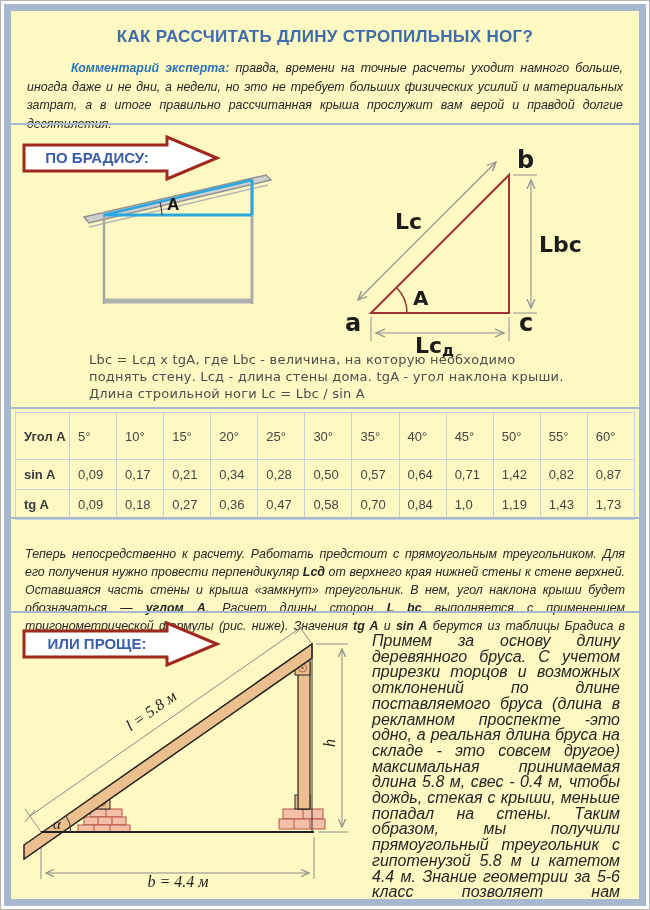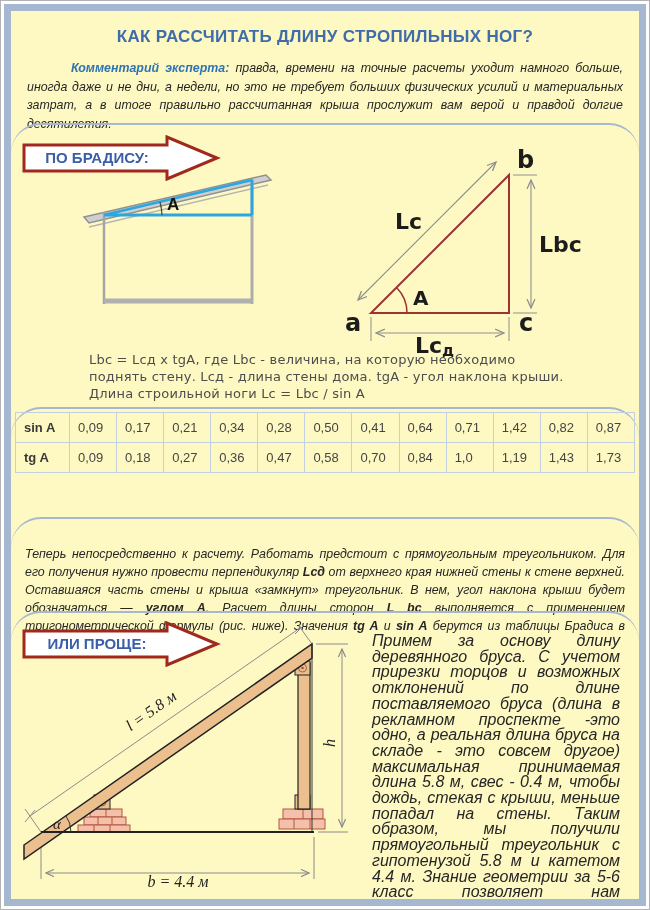--- a/index.html
+++ b/index.html
@@ -1,20 +1,20 @@
 <!DOCTYPE html>
 <html><head>
 <meta charset="utf-8">
 <style>
   html,body{margin:0;padding:0;background:#fff;font-family:"Liberation Sans",sans-serif;}
   .frame{width:650px;height:910px;box-sizing:border-box;border:1px solid #b3b3b3;padding:3px;background:#fff;}
   .inner{width:100%;height:100%;box-sizing:border-box;border:7px solid #a6b7d0;background:#fef9c3;
          display:flex;flex-direction:column;overflow:hidden;}
   section{box-sizing:border-box;}
-  .sec{border-top:2px solid #a6b7d0;border-radius:30px;}
+  .sec{border-top:2px solid #a6b7d0;}
   
   .sec-header{height:112px;padding:6px 16px 0;}
   .page-title{text-align:center;color:#3f6caa;font-size:17px;font-weight:bold;letter-spacing:.3px;margin:10px 0 12px;}
   .expert{font-style:italic;font-size:12.4px;color:#262626;text-align:justify;line-height:18.6px;margin:0;}
   .expert .lbl{color:#2e74b5;font-weight:bold;margin-left:44px;}
   
   .sec-bradis{height:284px;position:relative;}
   .banner{position:absolute;width:200px;height:46px;}
   .banner text{font-family:"Liberation Sans",sans-serif;font-size:15px;font-weight:bold;fill:#3a5fa7;}
   .b1{left:10px;top:10px;}
@@ -115,29 +115,44 @@
             <col>
             <col>
             <col>
             <col>
             <col>
             <col>
             <col>
             <col>
           </colgroup>
         <tbody>
+            <tr>
+          <th class="corner">Угол А</th>
+          <th>5°</th>
+          <th>10°</th>
+          <th>15°</th>
+          <th>20°</th>
+          <th>25°</th>
+          <th>30°</th>
+          <th>35°</th>
+          <th>40°</th>
+          <th>45°</th>
+          <th>50°</th>
+          <th>55°</th>
+          <th>60°</th>
+        </tr>
         <tr>
           <td class="rowlab">sin A</td>
           <td>0,09</td>
           <td>0,17</td>
           <td>0,21</td>
           <td>0,34</td>
           <td>0,28</td>
           <td>0,50</td>
-          <td>0,41</td>
+          <td>0,57</td>
           <td>0,64</td>
           <td>0,71</td>
           <td>1,42</td>
           <td>0,82</td>
           <td>0,87</td>
         </tr>
         <tr>
           <td class="rowlab">tg A</td>
           <td>0,09</td>
           <td>0,18</td>

